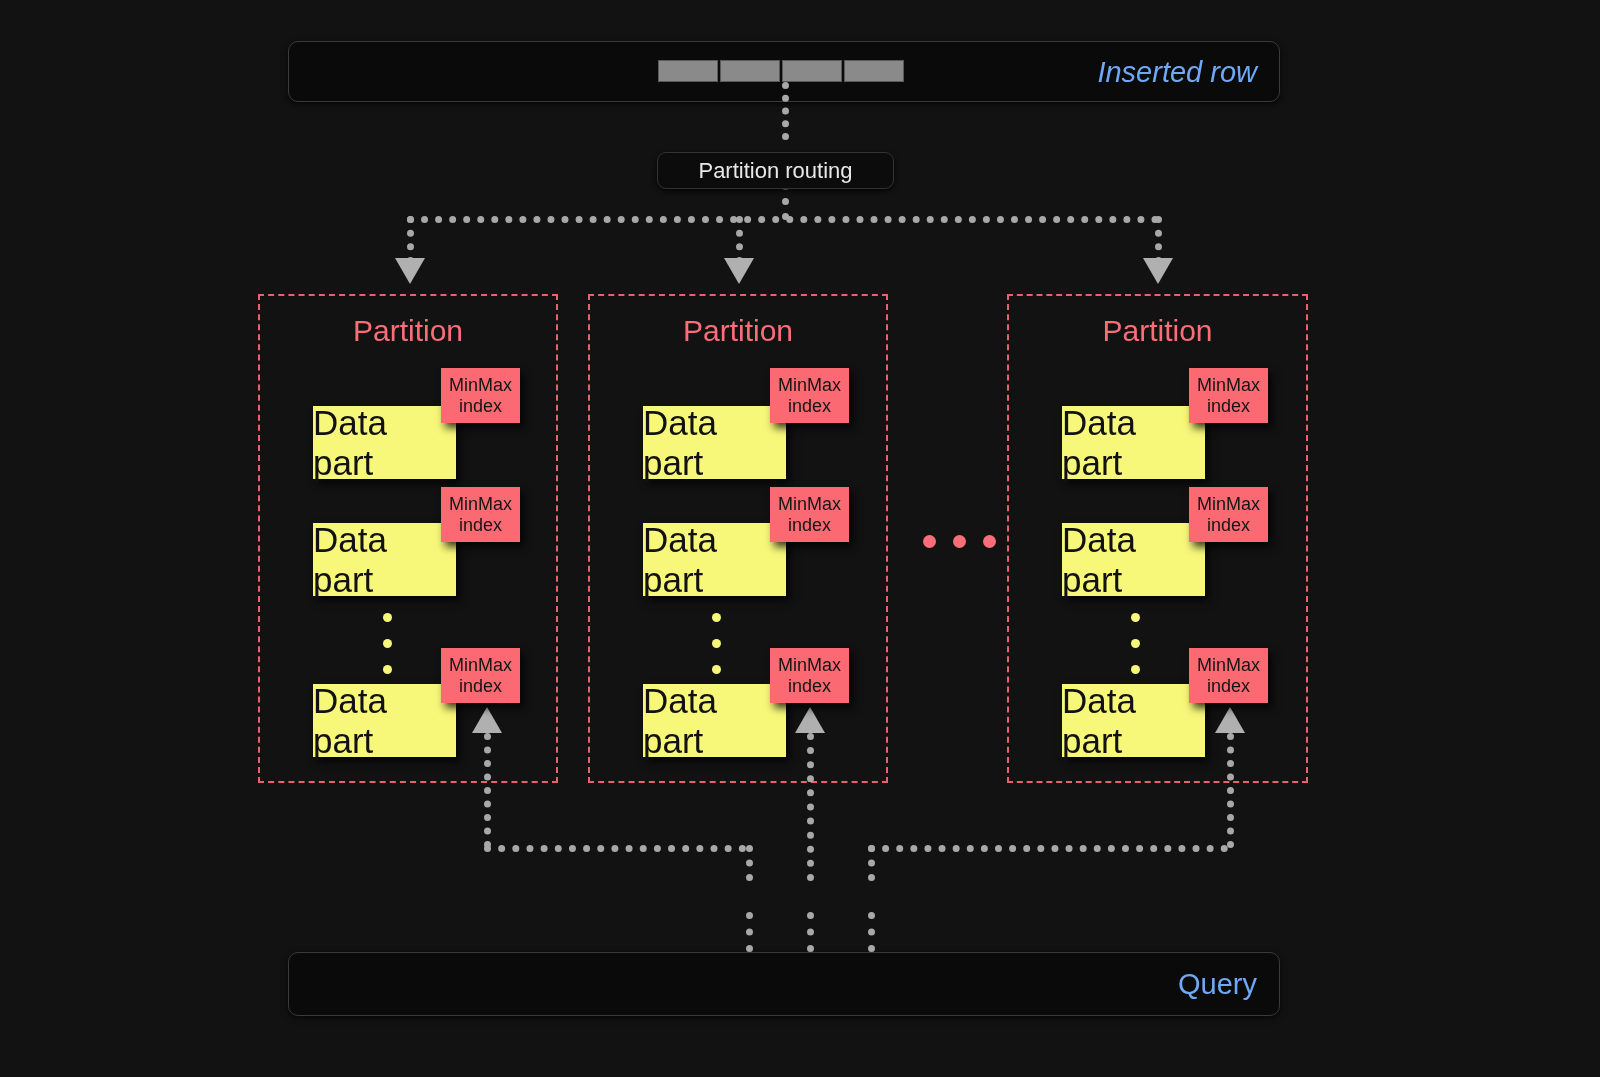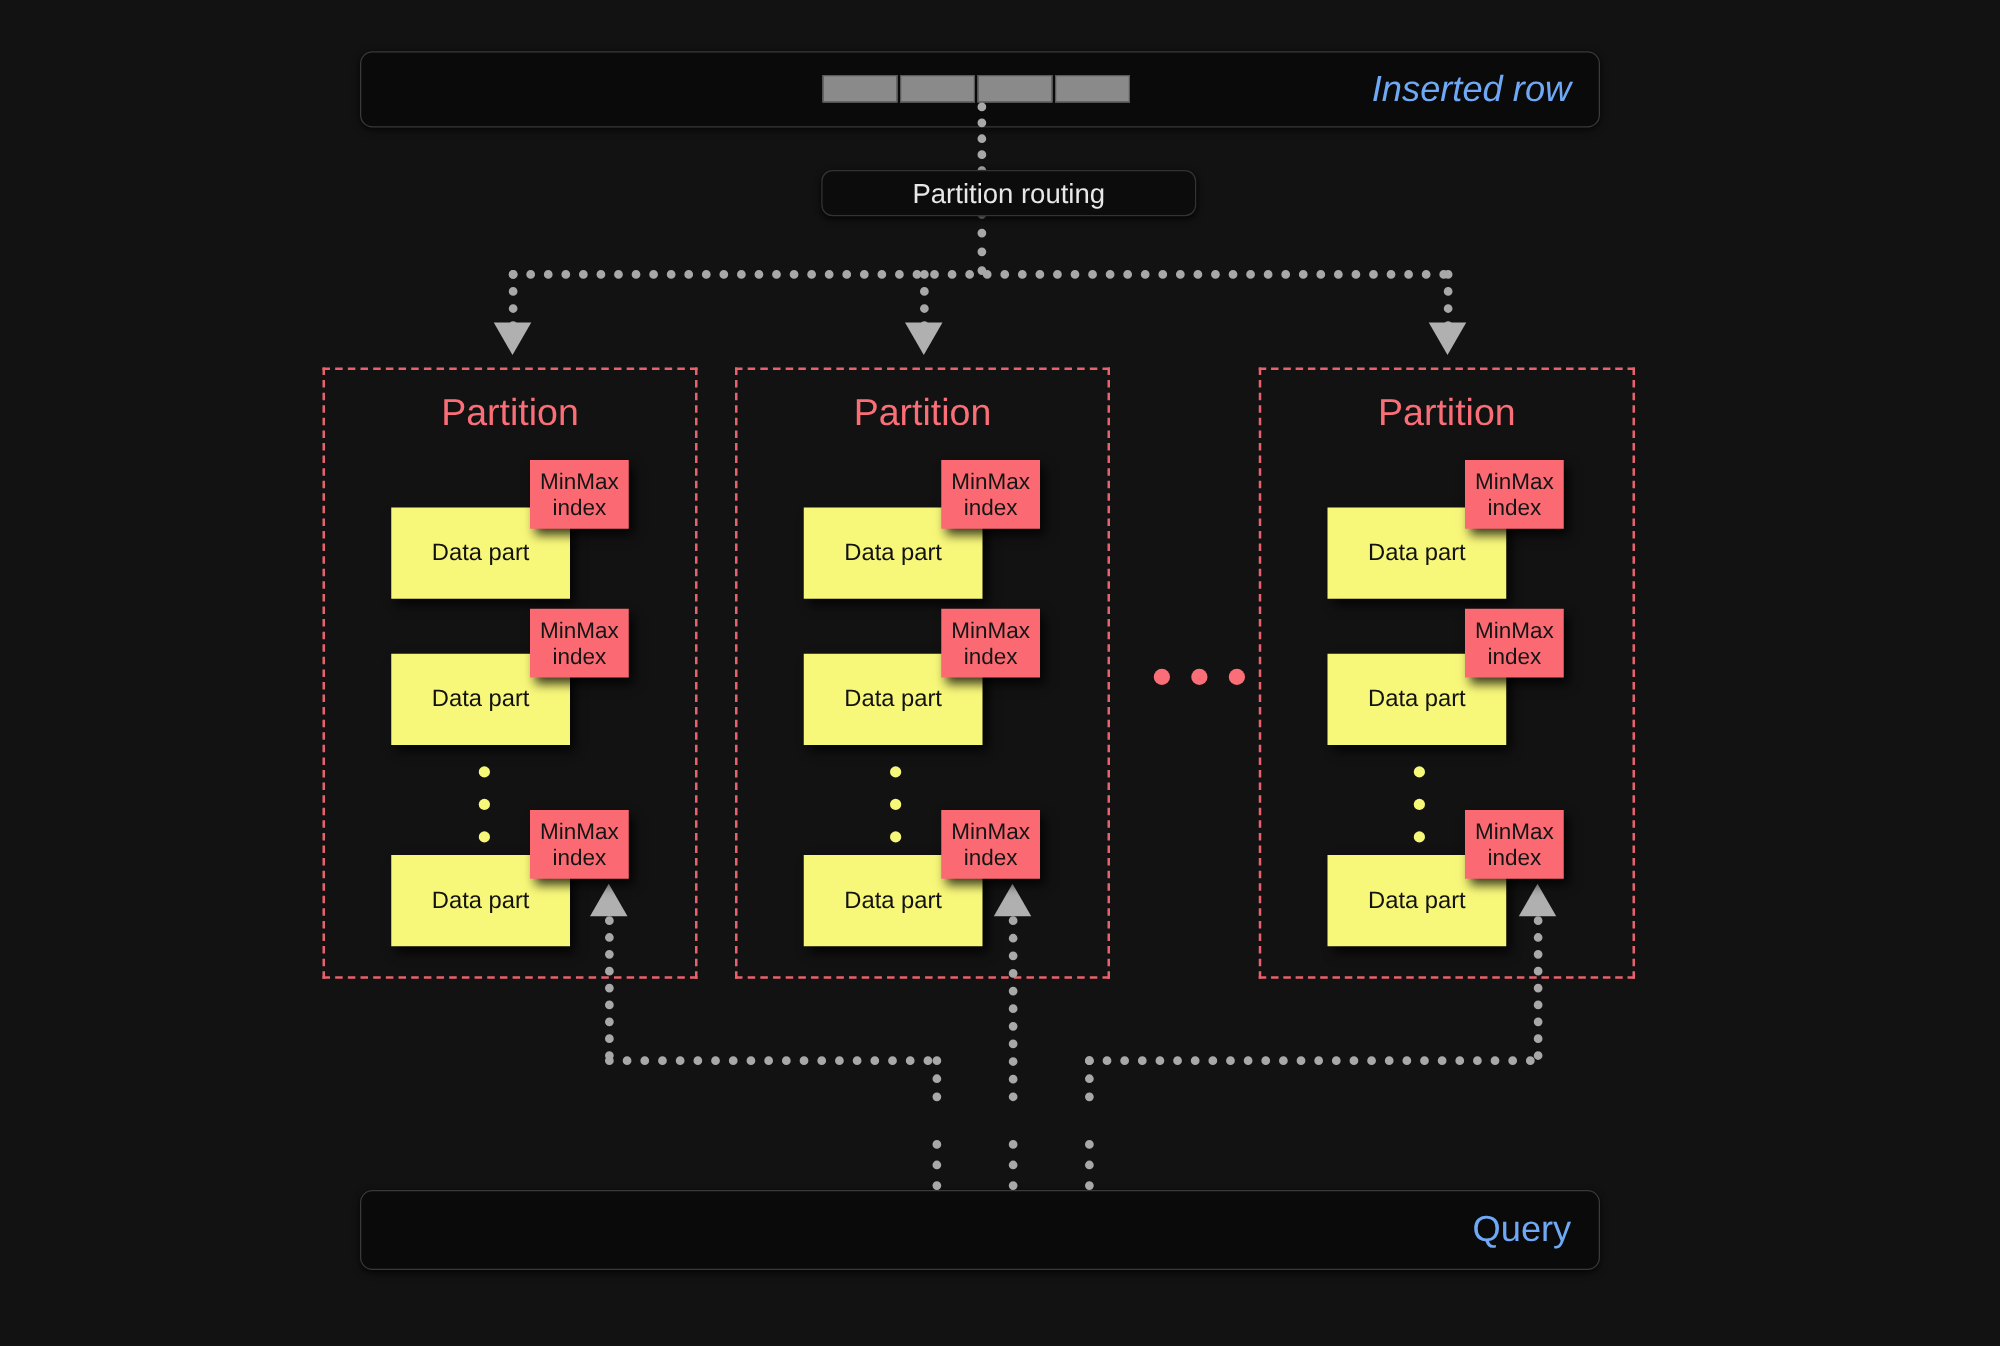--- a/index.html
+++ b/index.html
@@ -117,39 +117,39 @@
     text-align: center;
     font-size: 30px;
     color: #fa6e78;
   }
 
   
   .datapart {
     position: absolute;
     background: #f7f77a;
     color: #121212;
-    font-size: 19px;
+    font-size: 35px;
     display: flex;
     align-items: center;
-    justify-content: center;
     box-shadow: 4px 5px 8px rgba(0,0,0,.75);
     z-index: 4;
   }
   .minmax {
     position: absolute;
     background: #fb6a72;
     color: #151515;
     font-size: 18px;
     line-height: 1.15;
     text-align: center;
     display: flex;
     align-items: center;
     justify-content: center;
     box-shadow: 4px 5px 8px rgba(0,0,0,.75);
     z-index: 5;
+    margin-left: 17px;
   }
 
   
   .vdots { position: absolute; z-index: 4; }
   .vdots i {
     display: block;
     width: 9px; height: 9px;
     border-radius: 50%;
     background: #f7f77a;
     margin-bottom: 17px;
@@ -172,21 +172,21 @@
   </div>
   <div class="row-cells" style="left:658px; top:60px;">
     <span class="row-cell"></span>
     <span class="row-cell"></span>
     <span class="row-cell"></span>
     <span class="row-cell"></span>
   </div>
 
   <div class="dv" style="left:782px; top:82px; height:58px;"></div>
 
-  <div class="pill" style="left:657px; top:136px; width:300px; height:37px;justify-content:center;">
+  <div class="pill" style="left:657px; top:152px; width:237px; height:37px;justify-content:center;">
     <span>Partition routing</span>
   </div>
 
   <div class="dv" style="left:782px; top:168px; height:52px;"></div>
   <div class="dh" style="left:407px; top:216px; width:752px;"></div>
 
   <div class="dv" style="left:407px; top:216px; height:48px;"></div>
   <div class="arrow-down" style="left:395px; top:258px;"></div>
 
   <div class="dv" style="left:736px; top:216px; height:48px;"></div>

